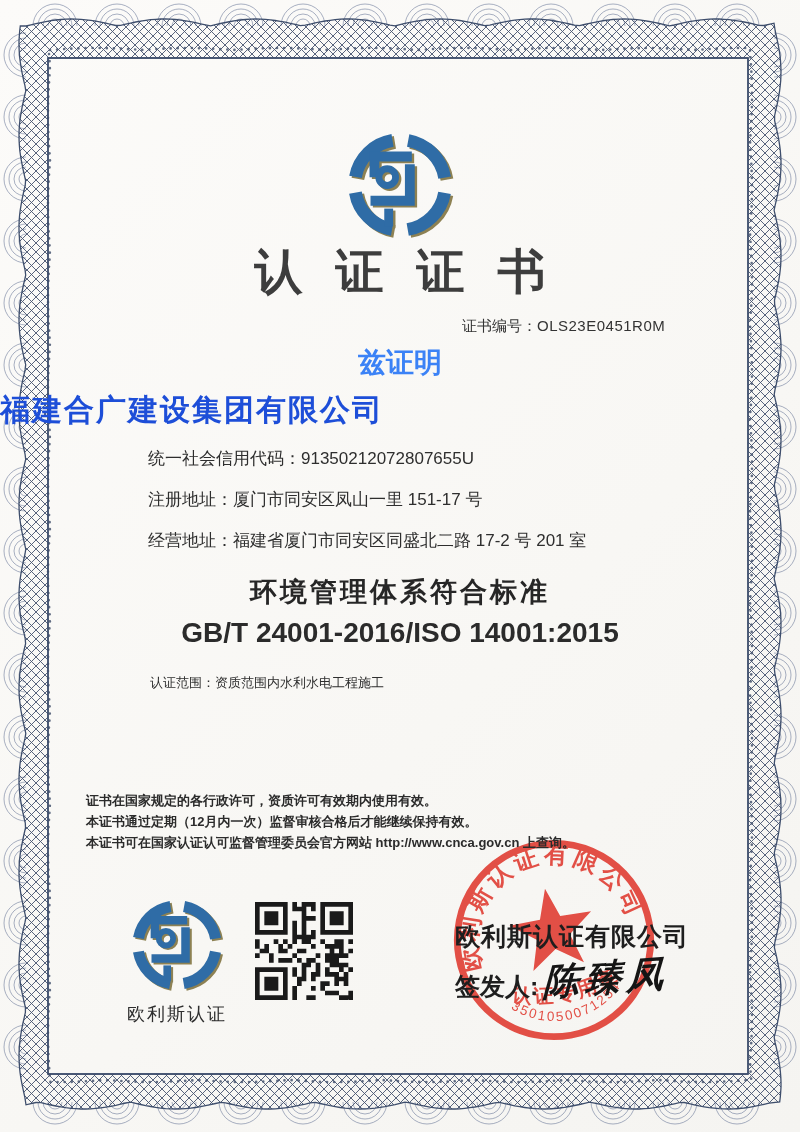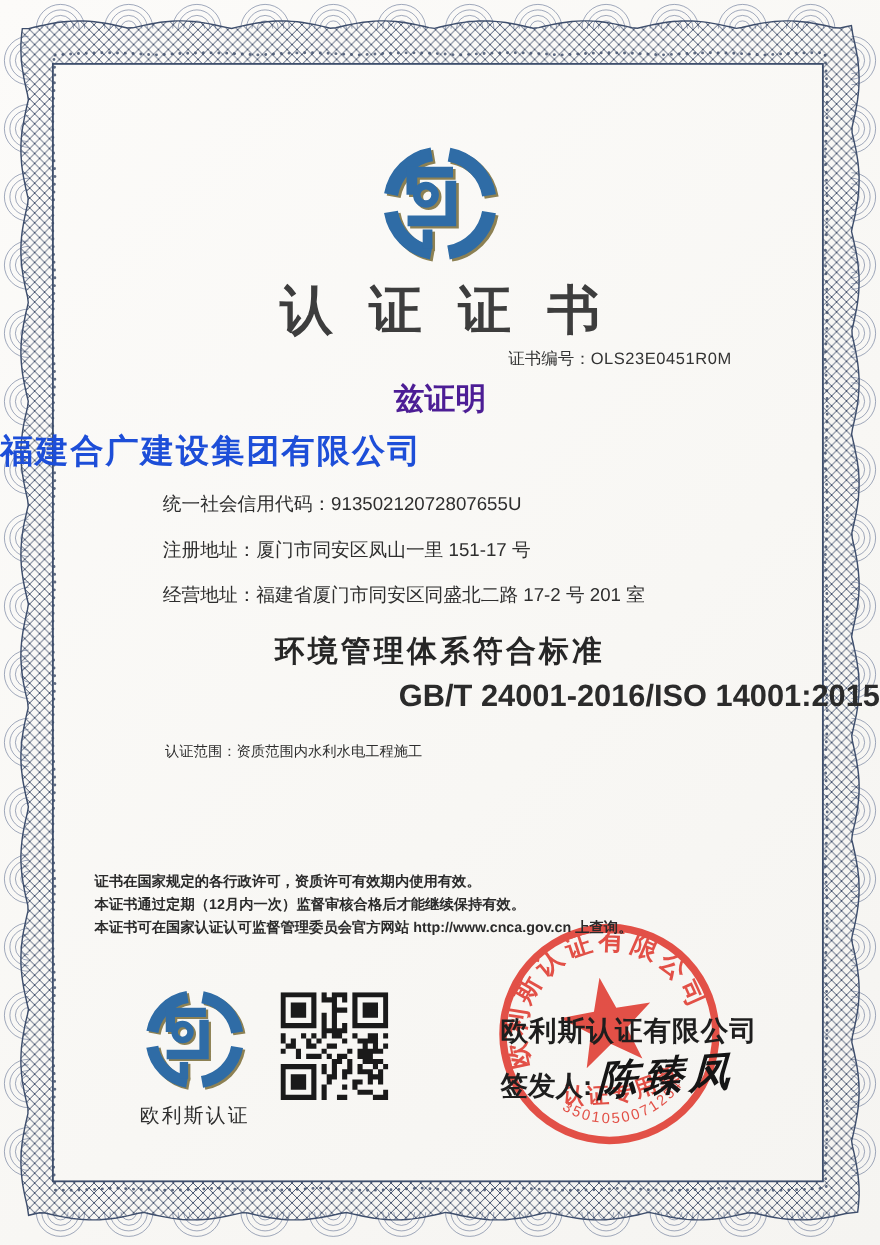--- a/index.html
+++ b/index.html
@@ -14,33 +14,33 @@
   svg{display:block;}
 
   
   #border-svg{position:absolute;left:0;top:0;width:800px;height:1132px;z-index:0;}
 
   
   .logo-top{left:341px;top:126px;width:118px;height:118px;z-index:2;}
   .logo-bottom{left:126px;top:894px;width:102px;height:102px;z-index:2;}
 
   .title{
-    left:0;top:250px;width:800px;text-align:center;
+    left:0;top:240px;width:800px;text-align:center;
     font-size:48px;font-weight:bold;color:#3d3d3d;
     letter-spacing:33px;text-indent:33px;z-index:2;
   }
   .cert-no{left:462px;top:317px;font-size:15px;color:#333;z-index:2;}
   .cert-no .num{letter-spacing:.5px;}
-  .statement{left:0;top:344px;width:800px;text-align:center;font-size:28px;font-weight:bold;color:#4c1d95;z-index:2;}
+  .statement{left:0;top:344px;width:800px;text-align:center;font-size:28px;font-weight:bold;color:#3b82f6;z-index:2;}
   .company{left:0;top:390px;width:800px;text-align:left;font-size:30px;font-weight:bold;color:#1d4ed8;letter-spacing:2px;z-index:2;}
 
   .fields{left:148px;top:447px;font-size:17px;color:#2e2e2e;z-index:2;}
   .fields .row{height:41px;}
   .sys-title{left:0;top:574px;width:800px;text-align:center;font-size:27px;font-weight:bold;color:#262626;letter-spacing:3px;z-index:2;}
-  .standard{left:0;top:617px;width:800px;text-align:right;font-size:28px;font-weight:600;color:#2b2b2b;z-index:2;}
+  .standard{left:0;top:617px;width:800px;text-align:center;font-size:28px;font-weight:600;color:#2b2b2b;z-index:2;}
   .scope{left:150px;top:674px;font-size:13px;color:#2e2e2e;z-index:2;}
 
   .dates{left:532px;top:722px;font-size:15px;font-weight:600;color:#2f2f2f;line-height:25px;z-index:2;}
 
   .notes{left:86px;top:790px;font-size:13px;font-weight:bold;color:#2b2b2b;line-height:21px;z-index:2;}
   .org-info{left:86px;top:854px;font-size:13px;font-weight:bold;color:#2b2b2b;line-height:25px;z-index:2;}
   .org-info .gap{display:inline-block;width:18px;}
 
   .logo-caption{left:126px;top:1002px;width:102px;text-align:center;font-size:18px;color:#2e2e2e;letter-spacing:2px;z-index:2;}
 

